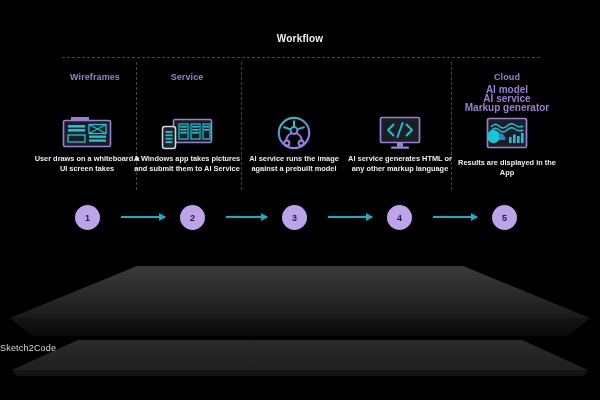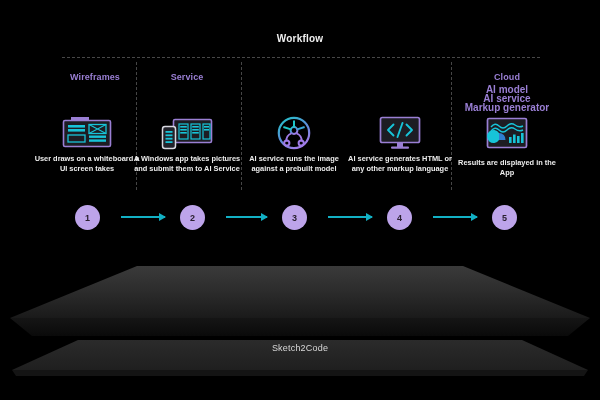--- a/index.html
+++ b/index.html
@@ -131,21 +131,21 @@
     left: 0;
     top: 258px;
     width: 600px;
     height: 120px;
   }
   #platform-label {
     position: absolute;
     left: 0;
     top: 343px;
     width: 600px;
-    text-align: center;
+    text-align: left;
     color: #d8d8d8;
     font-size: 9px;
     letter-spacing: .2px;
   }
 </style>
 </head>
 <body>
 
 <div id="stage">
 

